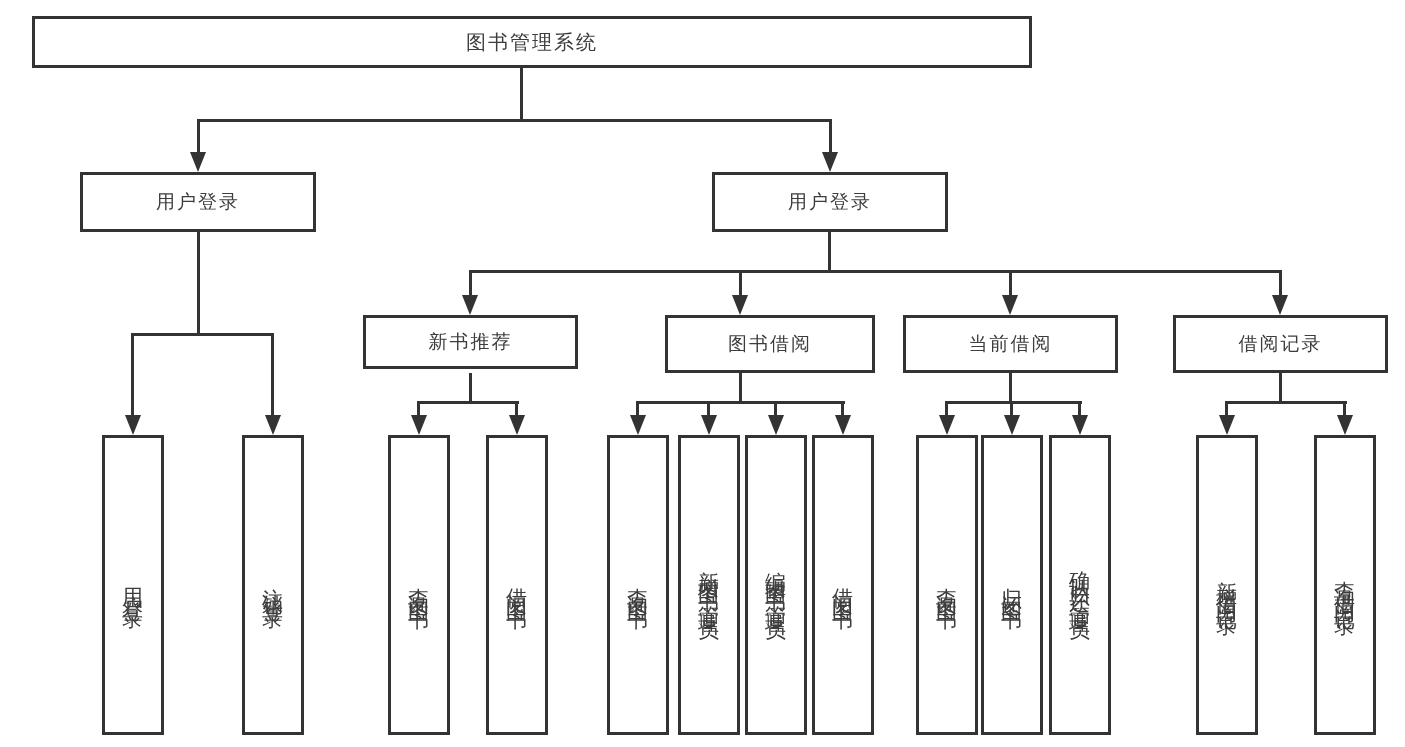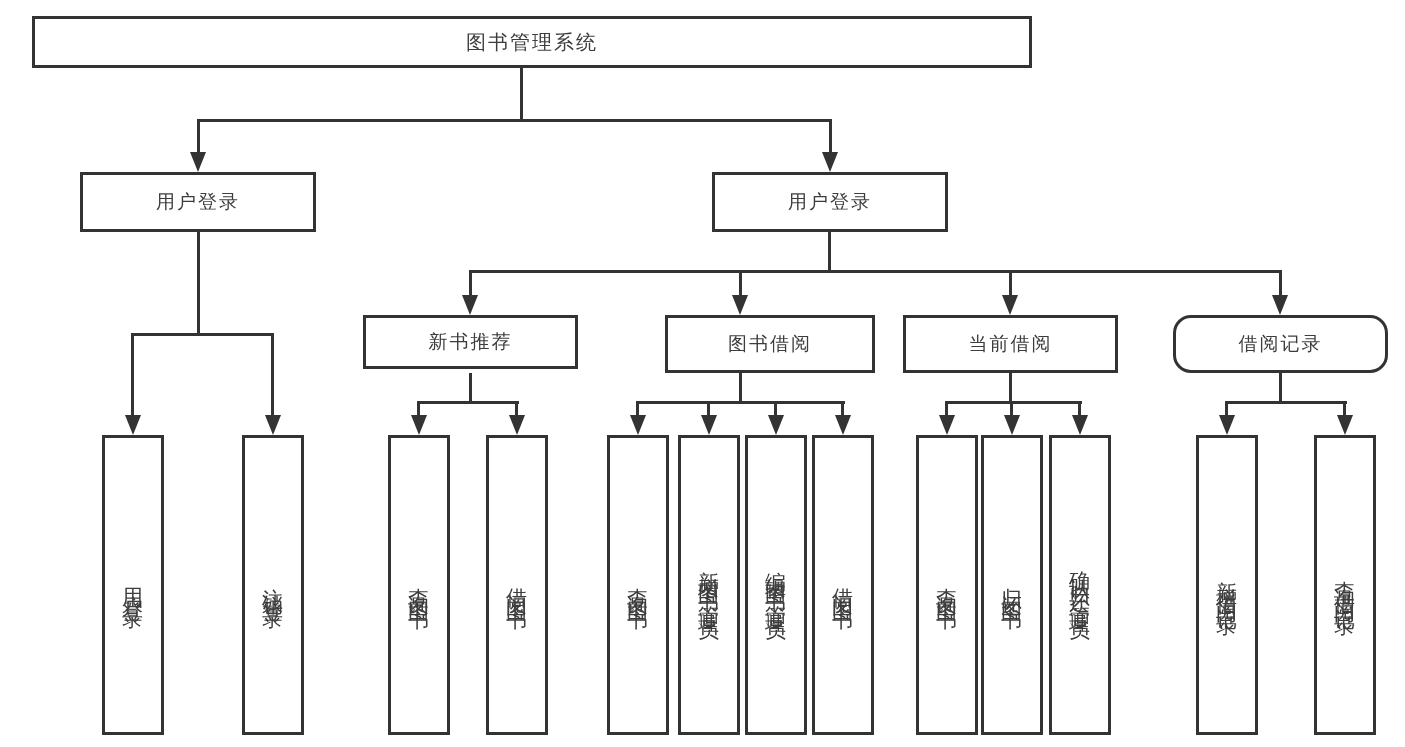--- a/index.html
+++ b/index.html
@@ -79,21 +79,21 @@
 
   <div class="node h" style="left:363px; top:315px; width:215px; height:54px;">
     <span>新书推荐</span>
   </div>
   <div class="node h" style="left:665px; top:315px; width:210px; height:58px;">
     <span>图书借阅</span>
   </div>
   <div class="node h" style="left:903px; top:315px; width:215px; height:58px;">
     <span>当前借阅</span>
   </div>
-  <div class="node h" style="left:1173px; top:315px; width:215px; height:58px;border-radius:18px;">
+  <div class="node h" style="left:1173px; top:315px; width:215px; height:58px;">
     <span>借阅记录</span>
   </div>
 
   <div class="node v" style="left:102px; top:435px; width:62px; height:300px;">
     <span class="vtext">用户登录</span>
   </div>
   <div class="node v" style="left:242px; top:435px; width:62px; height:300px;">
     <span class="vtext">注销登录</span>
   </div>
 

